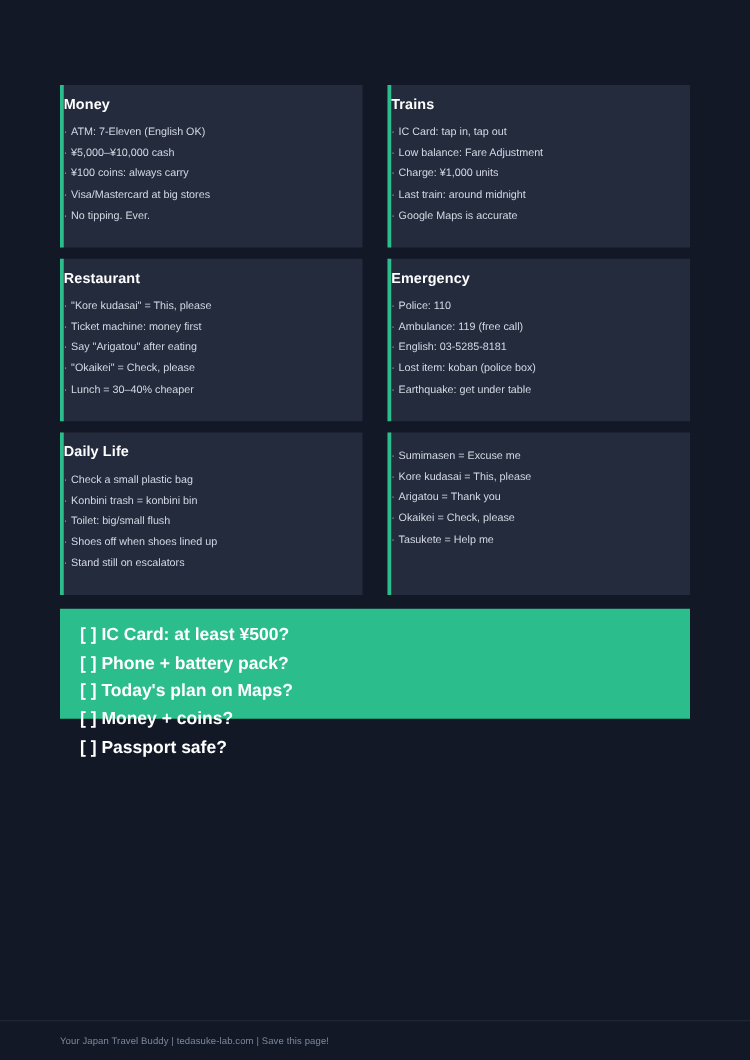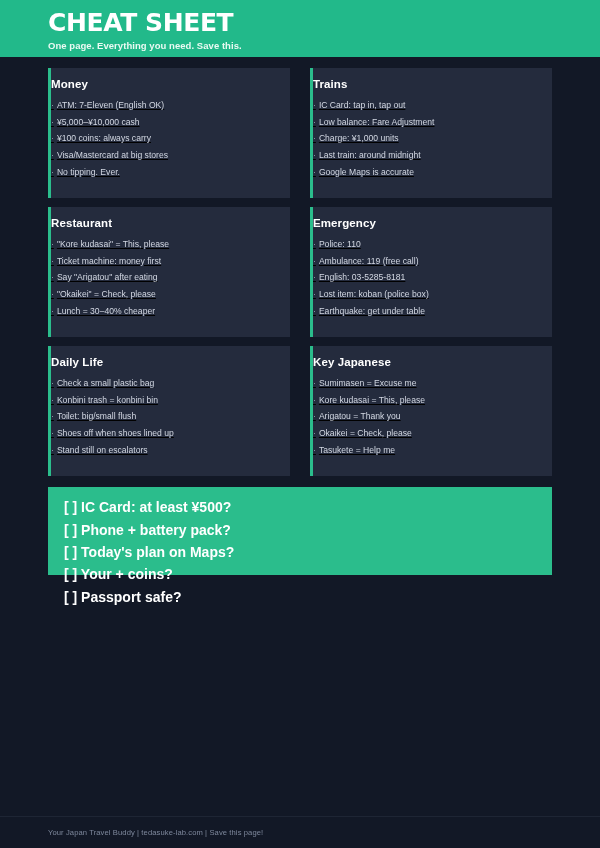--- a/index.html
+++ b/index.html
@@ -35,21 +35,21 @@
   .card {
     background:#242b3d;
     border-left:3px solid #2bbd8c;
     padding:10px 12px 12px 0;
     min-height:130px;
   }
   .card h2 {
     font-size:11.5px; font-weight:bold; color:#ffffff;
     margin-bottom:7px; letter-spacing:0.1px;
   }
-  .card ul { list-style:none;text-decoration:underline; }
+  .card ul { list-style:none; }
   .card li {
     font-size:8.6px; color:#d3d8e3; line-height:1.05;
     padding:3.9px 0 3.9px 0;
     white-space:nowrap;
   }
   .card li .b { color:#95a0b5; margin-right:3px; }
 
   
   .checklist-wrap {
     position:absolute; left:48px; top:487px; width:504px;
@@ -78,24 +78,20 @@
     display:flex; align-items:center;
     padding-left:48px;
   }
   .footer span { font-size:7.6px; color:#7e889c; letter-spacing:0.1px; }
 </style>
 </head>
 <body>
 
 <div class="page">
 
-  <div class="header">
-    <h1>CHEAT SHEET</h1>
-    <div class="sub">One page. Everything you need. Save this.</div>
-  </div>
 
   <div class="grid" id="cards-grid">
       <div class="card">
         <h2>Money</h2>
         <ul>
           <li><span class="b">·</span><span>ATM: 7-Eleven (English OK)</span></li>
           <li><span class="b">·</span><span>¥5,000–¥10,000 cash</span></li>
           <li><span class="b">·</span><span>¥100 coins: always carry</span></li>
           <li><span class="b">·</span><span>Visa/Mastercard at big stores</span></li>
           <li><span class="b">·</span><span>No tipping. Ever.</span></li>
@@ -135,39 +131,38 @@
         <h2>Daily Life</h2>
         <ul>
           <li><span class="b">·</span><span>Check a small plastic bag</span></li>
           <li><span class="b">·</span><span>Konbini trash = konbini bin</span></li>
           <li><span class="b">·</span><span>Toilet: big/small flush</span></li>
           <li><span class="b">·</span><span>Shoes off when shoes lined up</span></li>
           <li><span class="b">·</span><span>Stand still on escalators</span></li>
         </ul>
       </div>
       <div class="card">
-        <h2>Key Japanese</h2>
         <ul>
           <li><span class="b">·</span><span>Sumimasen = Excuse me</span></li>
           <li><span class="b">·</span><span>Kore kudasai = This, please</span></li>
           <li><span class="b">·</span><span>Arigatou = Thank you</span></li>
           <li><span class="b">·</span><span>Okaikei = Check, please</span></li>
           <li><span class="b">·</span><span>Tasukete = Help me</span></li>
         </ul>
       </div>
     </div>
 
   <div class="checklist-wrap">
     <div class="checklist-bg"></div>
     <div class="checklist-inner">
       <ul id="checklist-items">
           <li>[ ] IC Card: at least ¥500?</li>
           <li>[ ] Phone + battery pack?</li>
           <li>[ ] Today's plan on Maps?</li>
-          <li>[ ] Your + coins?</li>
+          <li>[ ] Money + coins?</li>
           <li>[ ] Passport safe?</li>
         </ul>
     </div>
   </div>
 
   <div class="footer">
     <span>Your Japan Travel Buddy | tedasuke-lab.com | Save this page!</span>
   </div>
 
 </div>

